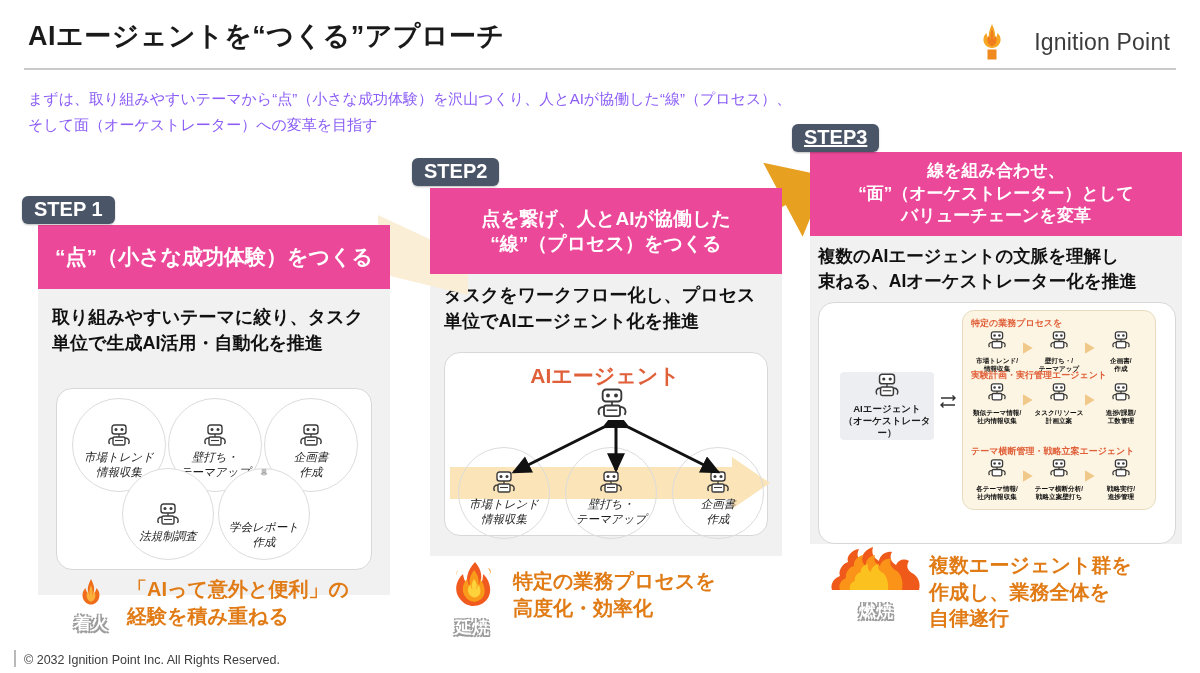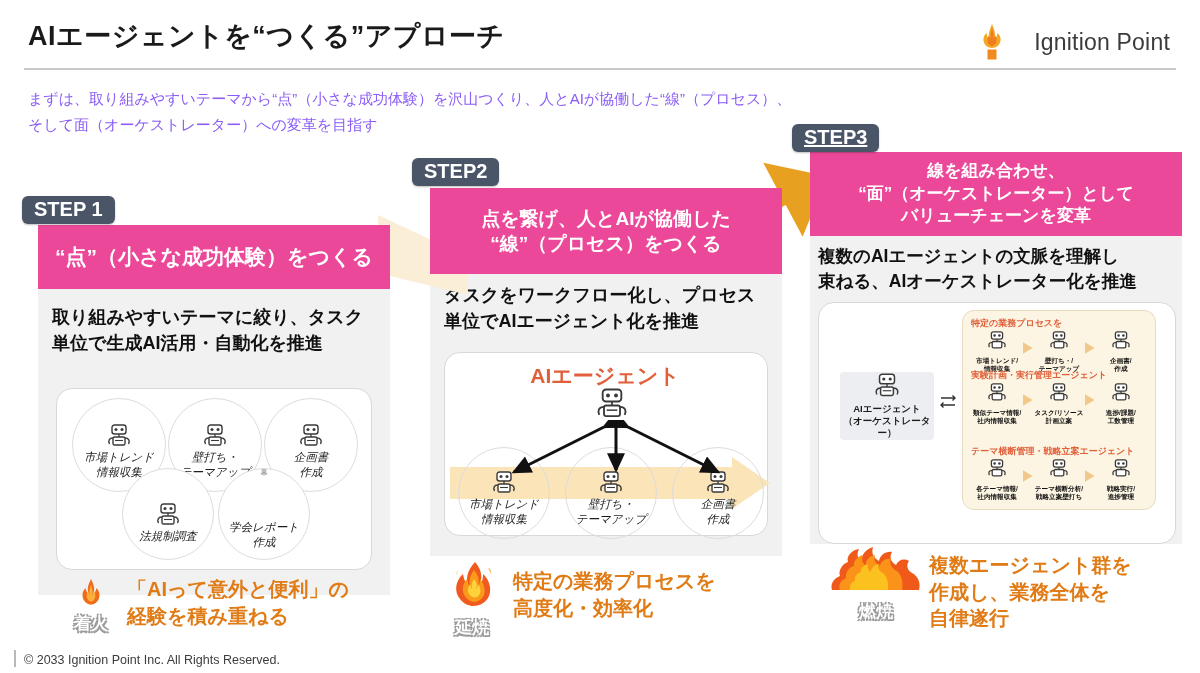--- a/index.html
+++ b/index.html
@@ -544,15 +544,15 @@
       <div class="fire-label" style="margin-top:2px;">燃焼</div>
     </div>
     <div class="cap-text" style="margin-left:-6px;">
       <div>複数エージェント群を</div>
       <div>作成し、業務全体を</div>
       <div>自律遂行</div>
     </div>
   </div>
 
   <div class="footer-rule"></div>
-  <div class="footer">© 2033 Ignition Point Inc. All Rights Reserved.</div>
+  <div class="footer">© 2032 Ignition Point Inc. All Rights Reserved.</div>
 
 </div>
 
 </body></html>

